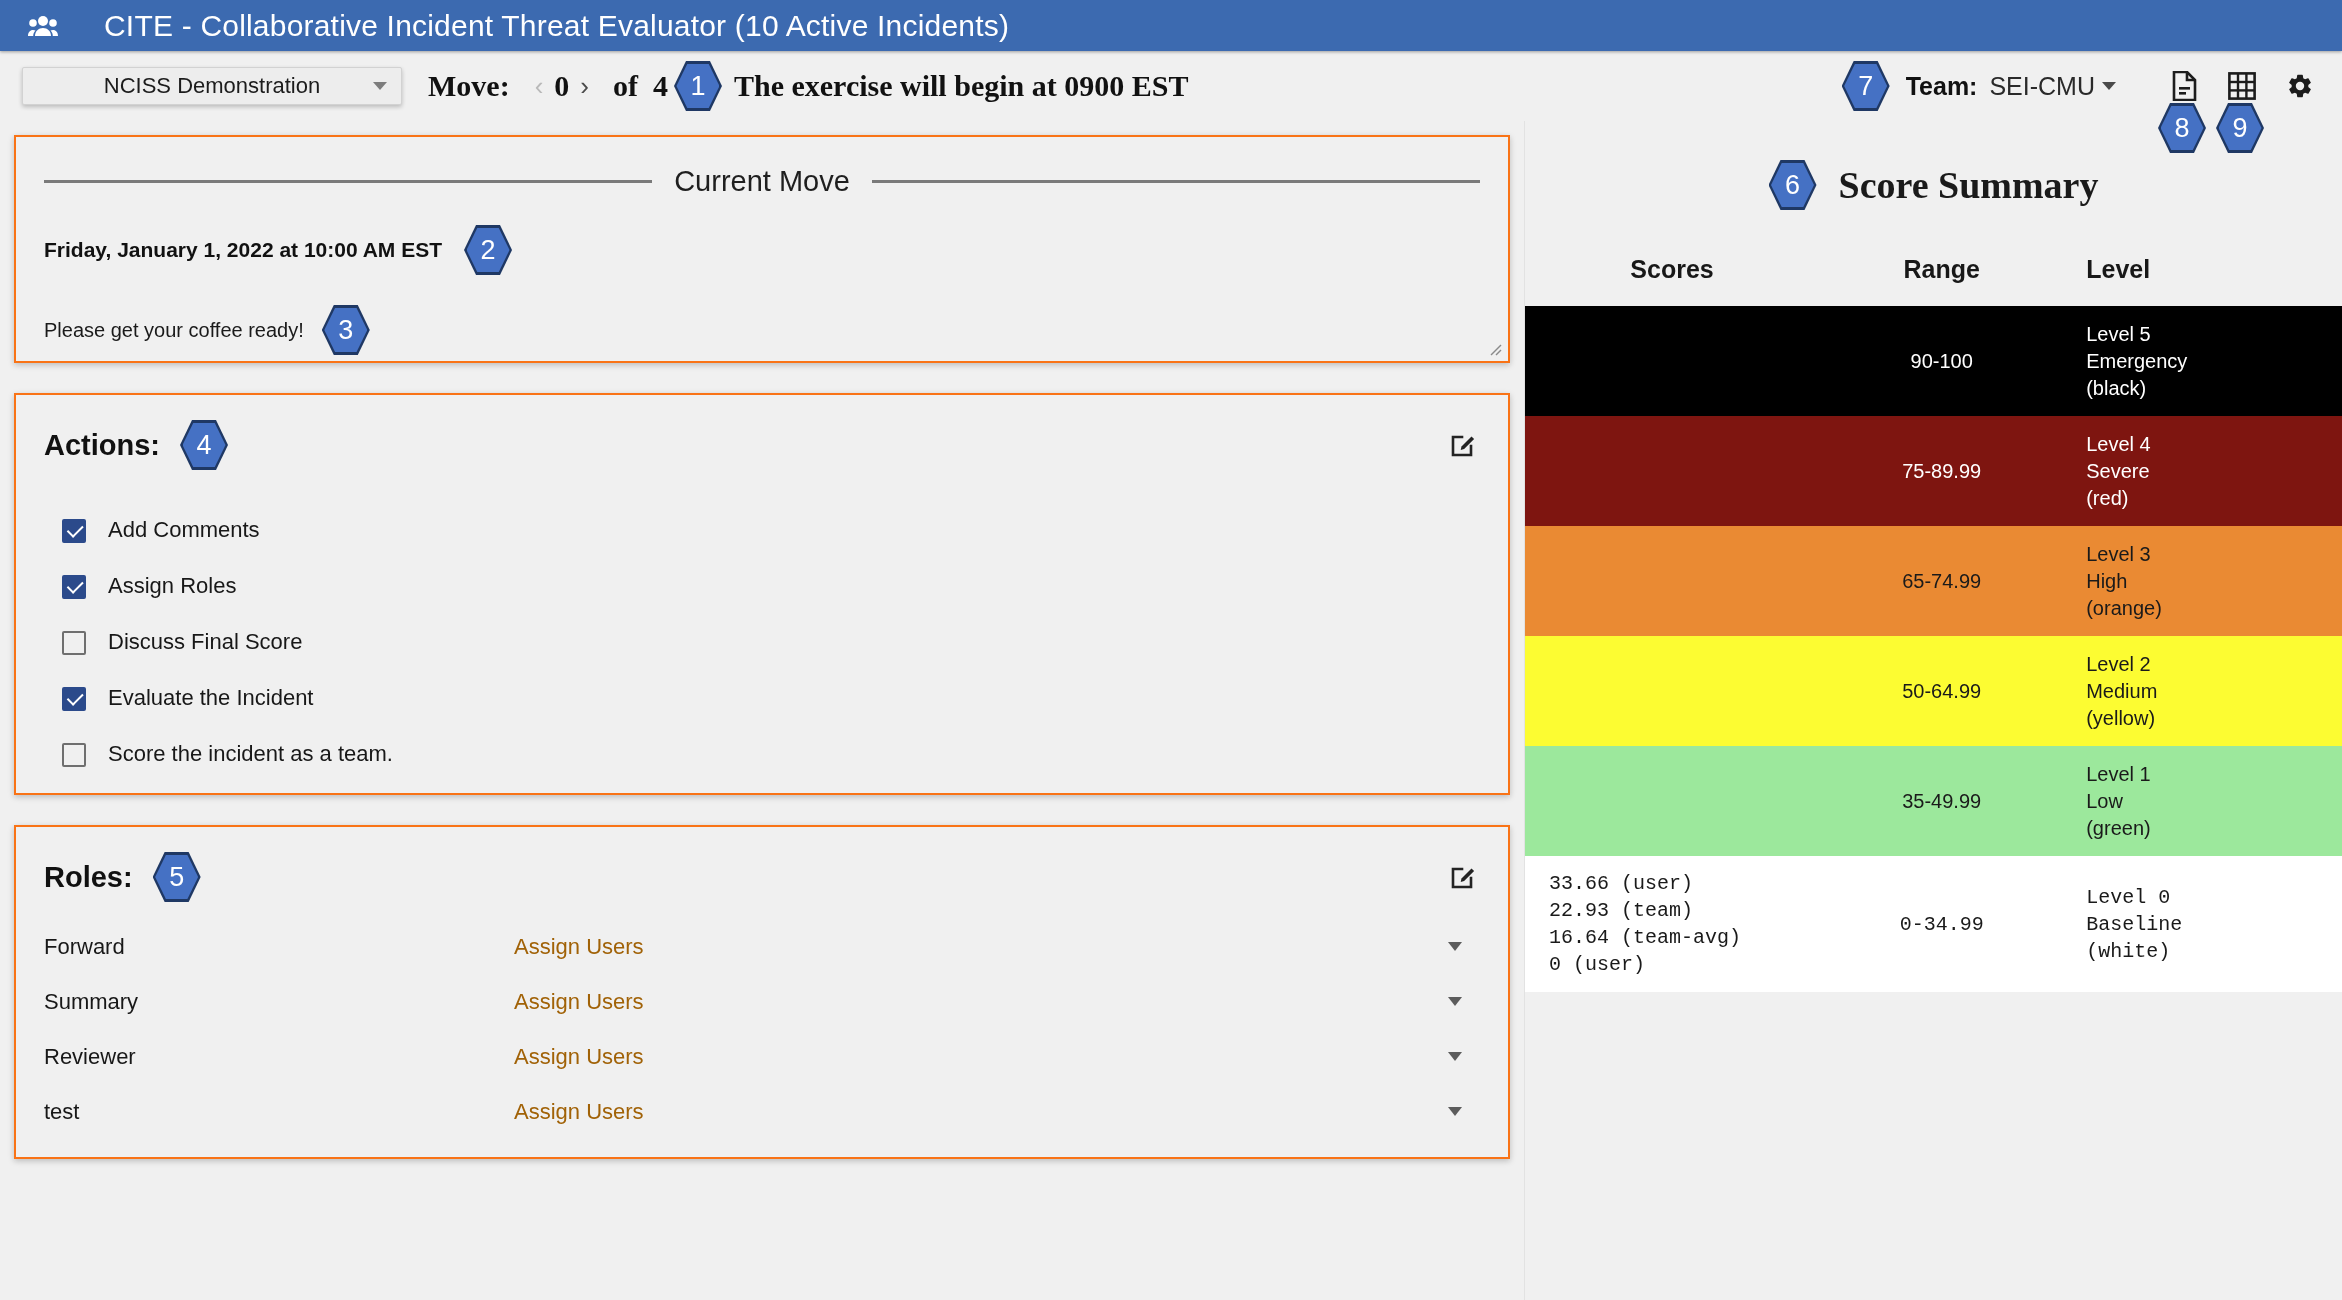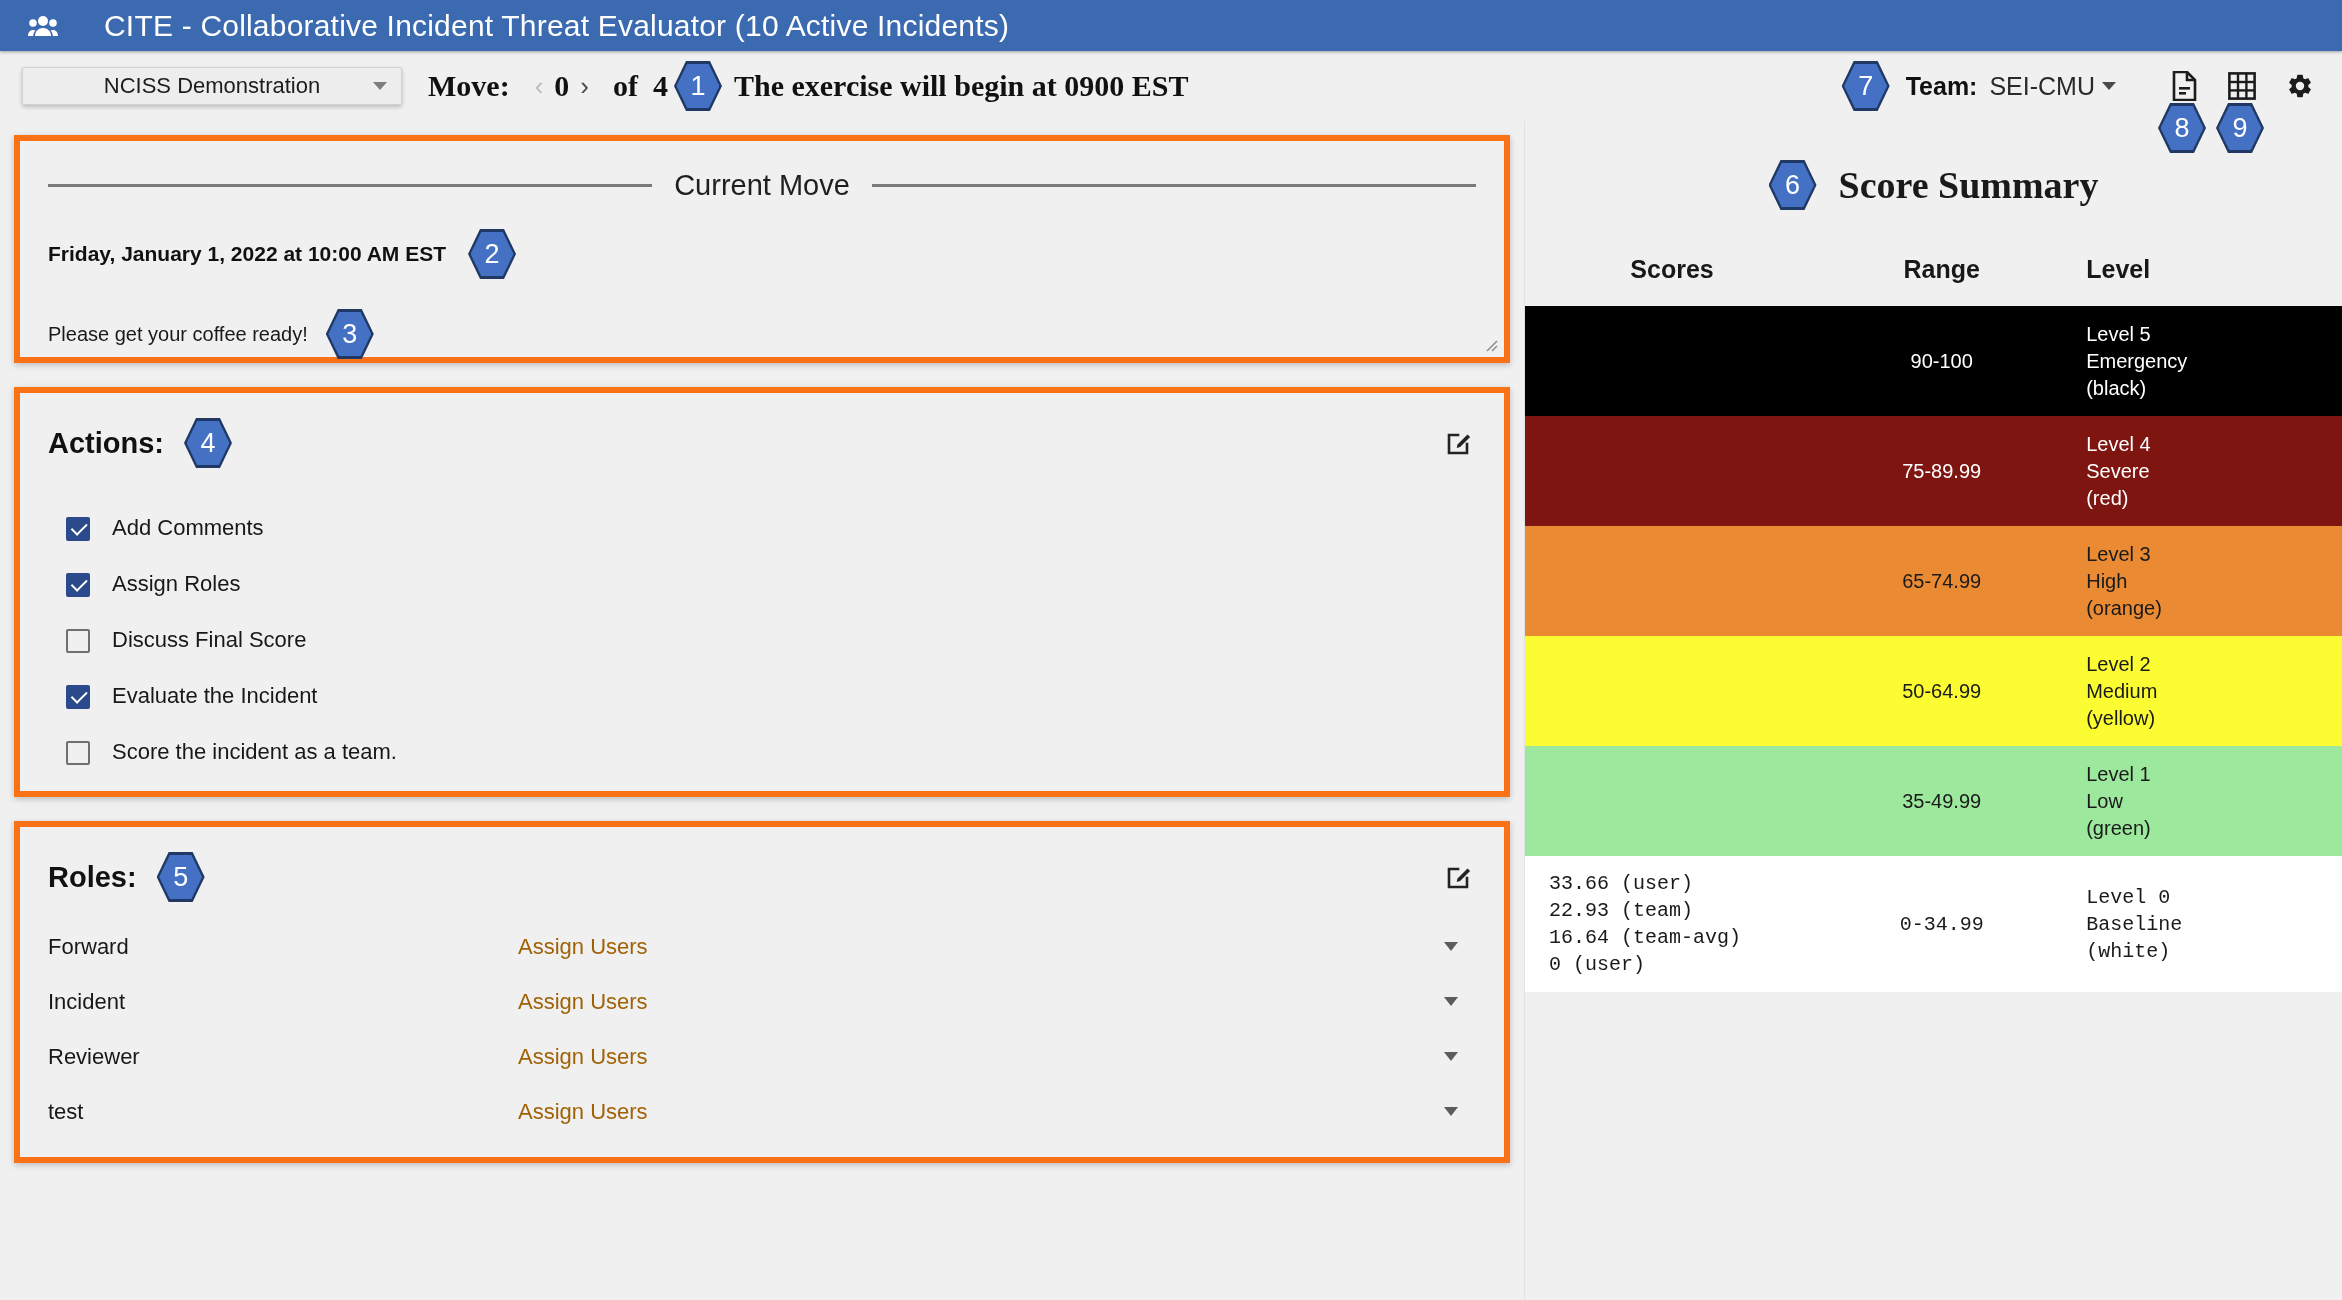--- a/index.html
+++ b/index.html
@@ -172,23 +172,23 @@
     position: relative;
   }
   .right-col {
     flex: 1;
     background: #f0f0f0;
     padding-top: 18px;
   }
 
   .card {
     background: #f0f0f0;
-    border: 6px solid #f97316;
+    border: 2px solid #f97316;
     box-shadow: 0 2px 6px rgba(0,0,0,.22);
-    margin-bottom: 24px;
+    margin-bottom: 30px;
   }
 
   
   .move-card {
     position: relative;
     height: 228px;
     padding: 22px 28px 0 28px;
   }
   .fieldset-legend {
     display: flex;
@@ -494,21 +494,21 @@
           </svg>
         </span>
       </div>
       <div>
         <div class="role-row">
           <span class="role-name">Forward</span>
           <span class="role-assign">Assign Users</span>
           <span class="role-caret"></span>
         </div>
         <div class="role-row">
-          <span class="role-name">Incident</span>
+          <span class="role-name">Summary</span>
           <span class="role-assign">Assign Users</span>
           <span class="role-caret"></span>
         </div>
         <div class="role-row">
           <span class="role-name">Reviewer</span>
           <span class="role-assign">Assign Users</span>
           <span class="role-caret"></span>
         </div>
         <div class="role-row">
           <span class="role-name">test</span>

